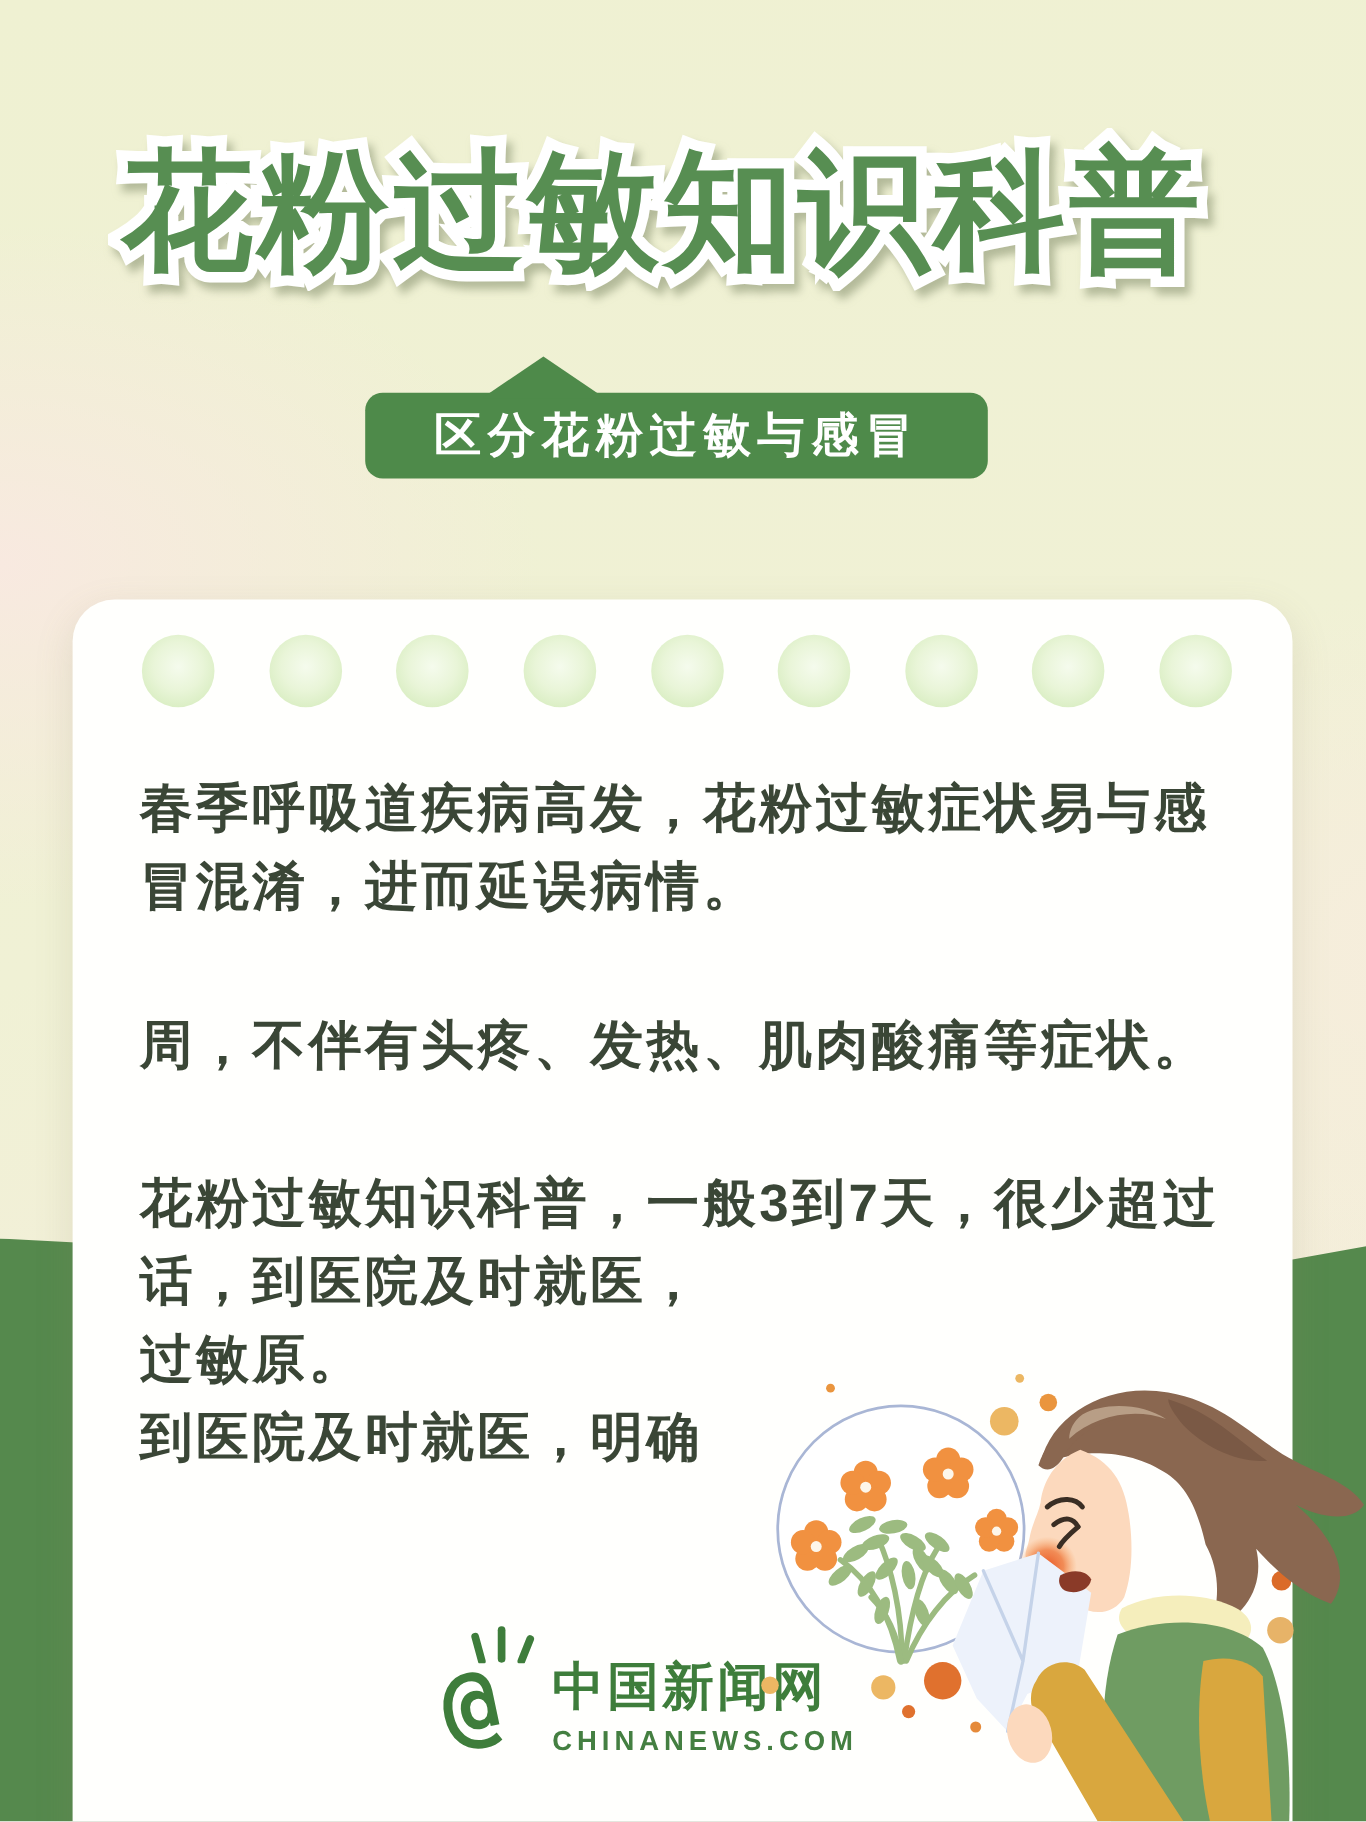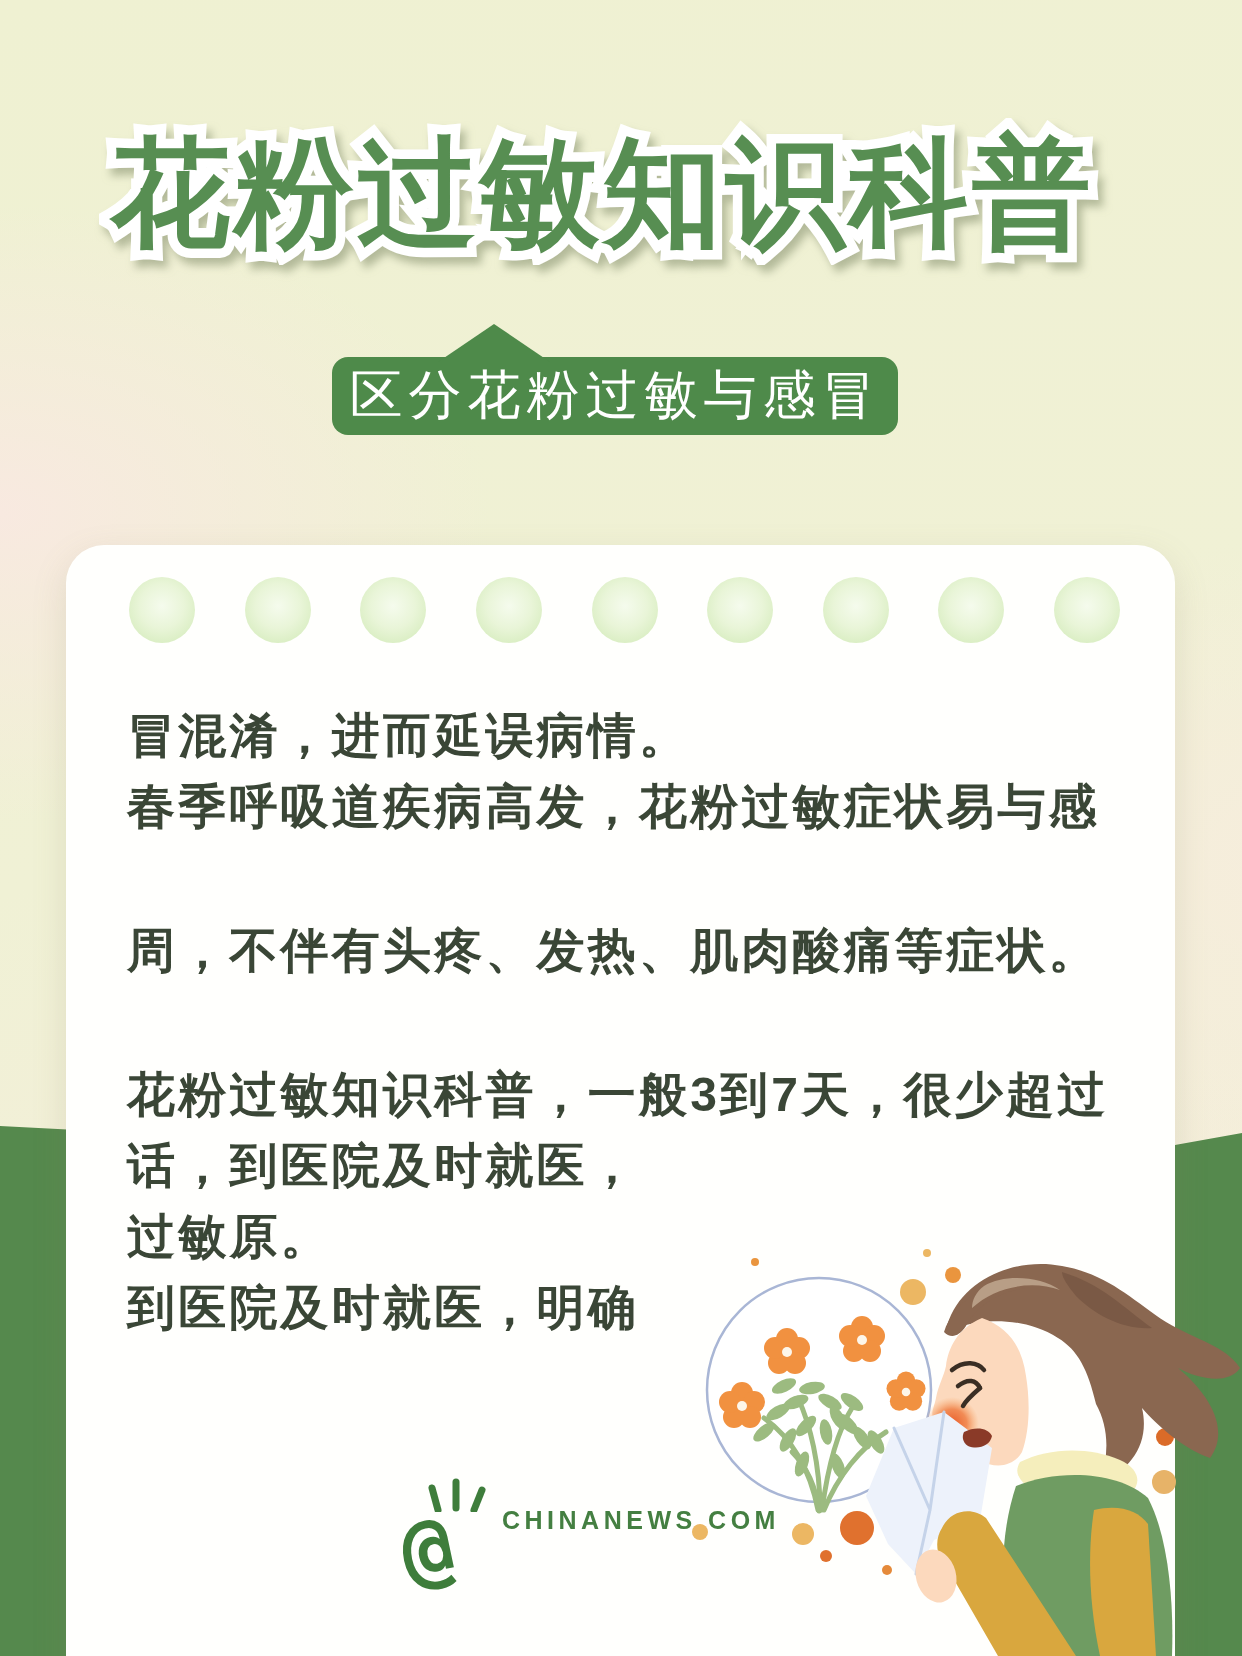--- a/index.html
+++ b/index.html
@@ -39,21 +39,21 @@
     position:absolute;left:0;top:0;width:100%;
     font-size:119px;font-weight:900;letter-spacing:4px;line-height:130px;
     white-space:nowrap;
   }
   .title-stroke{color:#fff;-webkit-text-stroke:19px #ffffff;}
   .title-fill{color:#578e52;}
   .banner{
     position:absolute;left:332px;top:357px;width:566px;height:78px;z-index:3;
     background:#4e8a4a;border-radius:16px;
     display:flex;align-items:center;justify-content:center;
-    color:#ffffff;font-size:53px;font-weight:400;letter-spacing:6px;
+    color:#ffffff;font-size:43px;font-weight:700;letter-spacing:6px;
   }
   .banner::before{
     content:"";position:absolute;left:106px;top:-33px;width:0;height:0;
     border-left:56px solid transparent;border-right:56px solid transparent;
     border-bottom:38px solid #4e8a4a;
   }
   .body-text{
     position:absolute;left:127px;top:700px;width:1010px;z-index:3;
     color:#3a4636;font-size:48px;font-weight:700;letter-spacing:3.2px;
   }
@@ -100,22 +100,22 @@
     <span class="title-layer title-stroke">花粉过敏知识科普</span>
     <span class="title-layer title-fill">花粉过敏知识科普</span>
   </div>
 
   <div class="banner">
     <span>区分花粉过敏与感冒</span>
   </div>
 
   <div class="body-text">
     <div class="para">
+      <div class="line">春季呼吸道疾病高发，花粉过敏症状易与感</div>
       <div class="line">冒混淆，进而延误病情。</div>
-      <div class="line">春季呼吸道疾病高发，花粉过敏症状易与感</div>
     </div>
     <div class="para">
       <div class="line">周，不伴有头疼、发热、肌肉酸痛等症状。</div>
     </div>
     <div class="para">
       <div class="line">花粉过敏知识科普，一般3到7天，很少超过</div>
       <div class="line">话，到医院及时就医，</div>
       <div class="line">过敏原。</div>
       <div class="line">到医院及时就医，明确</div>
     </div>
@@ -126,20 +126,21 @@
       <svg width="60" height="34" viewBox="0 0 60 34" style="position:absolute;left:26px;top:0;">
         <g stroke="#3e7d3b" stroke-width="7" stroke-linecap="round" fill="none">
           <path d="M10 32 L4 10"></path>
           <path d="M28 30 L28 4"></path>
           <path d="M46 32 L54 12"></path>
         </g>
       </svg>
       <span class="logo-at">@</span>
     </div>
     <div class="logo-col">
+      <span class="logo-name">中国新闻网</span>
       <span class="logo-site">CHINANEWS.COM</span>
     </div>
   </div>
 
   <svg class="illus" viewBox="0 0 562 476">
     <defs>
       <radialGradient id="blushGrad" cx="50%" cy="50%" r="50%">
         <stop offset="0%" stop-color="#e8531f" stop-opacity="0.95"></stop>
         <stop offset="55%" stop-color="#ee7234" stop-opacity="0.75"></stop>
         <stop offset="100%" stop-color="#f6a15c" stop-opacity="0"></stop>

